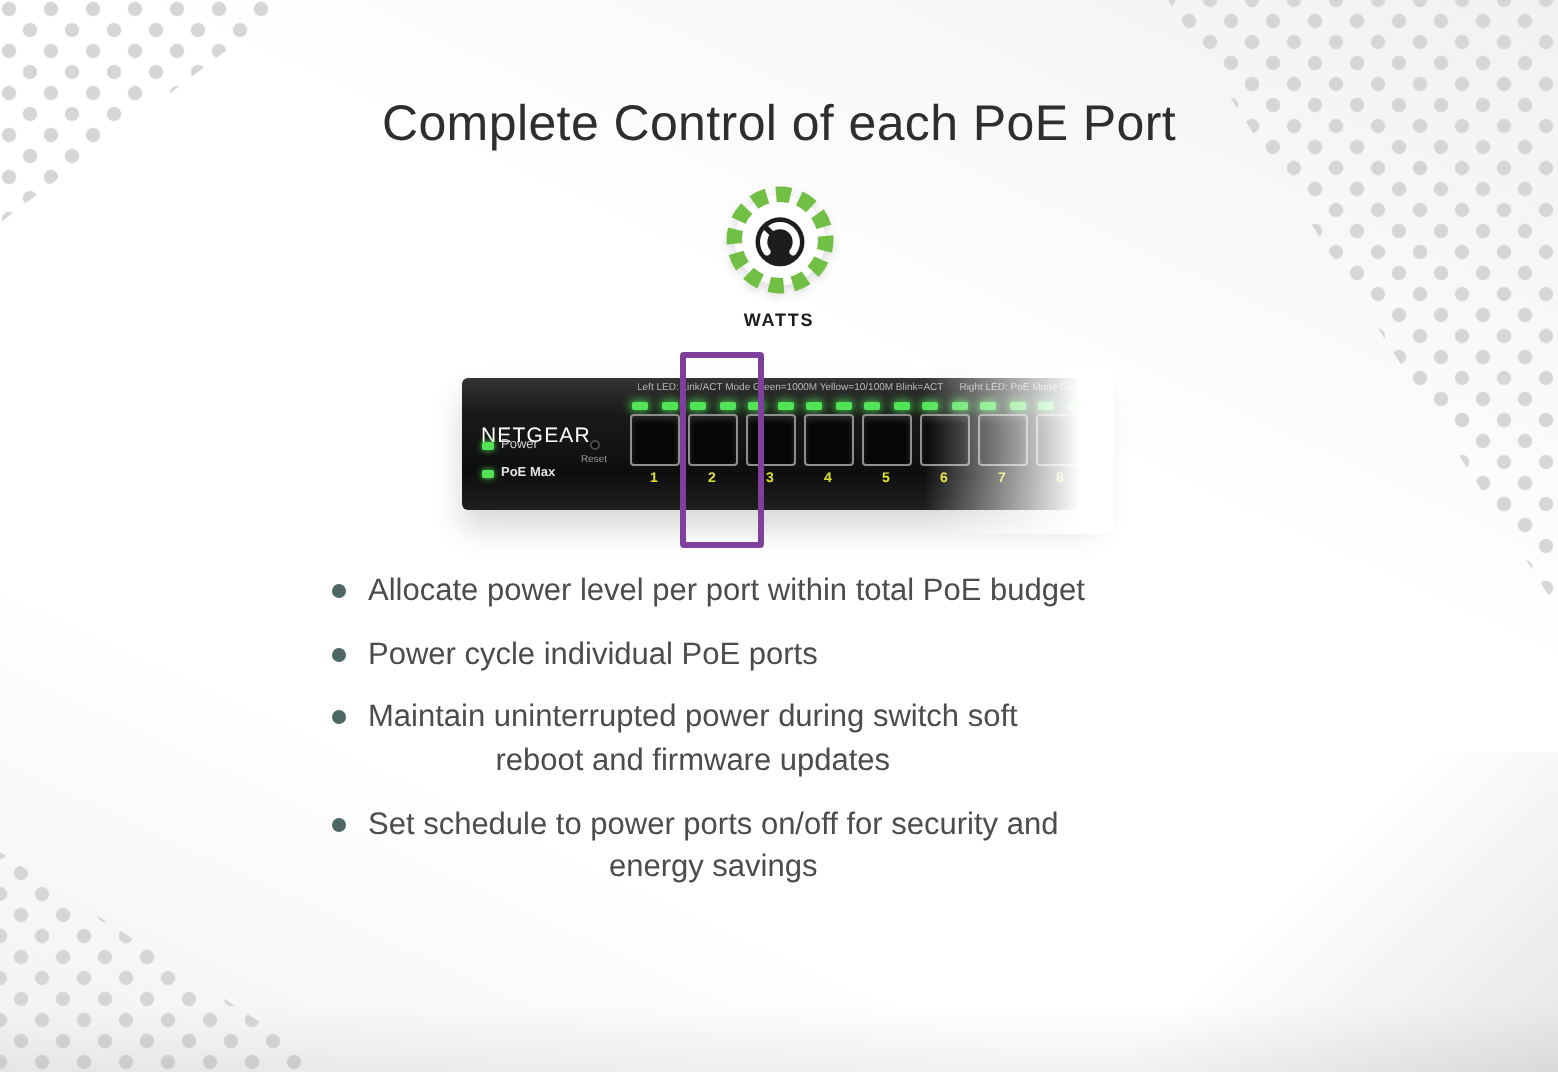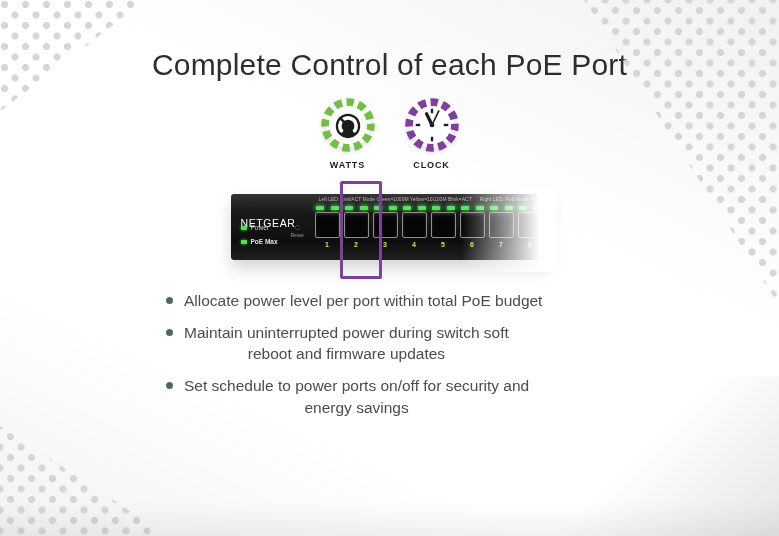--- a/index.html
+++ b/index.html
@@ -39,21 +39,21 @@
   .bottom-band{
     position:absolute;left:0;right:0;bottom:0;height:34px;
     background:linear-gradient(to top, rgba(0,0,0,0.05), transparent);
     pointer-events:none;
   }
 
   
   .title{
     margin:48px 0 0;
     text-align:center;
-    font-size:30px;
+    font-size:25px;
     font-weight:400;
     color:var(--title-text,#2e2e2e);
     letter-spacing:0.2px;
   }
 
   
   .icons-row{display:flex;justify-content:center;gap:26px;margin-top:14px;}
   .icon-block{display:flex;flex-direction:column;align-items:center;}
   .badge{width:58px;height:58px;display:block;filter:drop-shadow(0 2px 2px rgba(0,0,0,0.12));}
   .ring{fill:#fff;stroke-width:9;stroke-dasharray:8 5.05;stroke-dashoffset:2;}
@@ -142,34 +142,20 @@
       <svg class="badge" viewBox="0 0 64 64" aria-hidden="true">
         <circle class="ring ring-watts" cx="32" cy="32" r="25"></circle>
         <circle cx="32" cy="32" r="21" fill="#ffffff"></circle>
         <circle cx="32" cy="33" r="13.5" fill="#1d1d1b"></circle>
         <path d="M24.8 38.5 A 9 9 0 1 1 39.2 38.5" fill="none" stroke="#ffffff" stroke-width="4" stroke-linecap="round"></path>
         <line x1="32" y1="33" x2="24.5" y2="25.5" stroke="#1d1d1b" stroke-width="3" stroke-linecap="round"></line>
         <circle cx="32" cy="33" r="2.2" fill="#1d1d1b"></circle>
       </svg>
       <div class="icon-label">WATTS</div>
     </div>
-    <div class="icon-block">
-      <svg class="badge" viewBox="0 0 64 64" aria-hidden="true">
-        <circle class="ring ring-clock" cx="32" cy="32" r="25"></circle>
-        <circle cx="32" cy="32" r="21" fill="#ffffff"></circle>
-        <line x1="32" y1="14" x2="32" y2="19" stroke="#1d1d1b" stroke-width="2.6"></line>
-        <line x1="50" y1="32" x2="45" y2="32" stroke="#1d1d1b" stroke-width="2.6"></line>
-        <line x1="32" y1="50" x2="32" y2="45" stroke="#1d1d1b" stroke-width="2.6"></line>
-        <line x1="14" y1="32" x2="19" y2="32" stroke="#1d1d1b" stroke-width="2.6"></line>
-        <line x1="32" y1="32" x2="26" y2="19.5" stroke="#1d1d1b" stroke-width="3.6" stroke-linecap="round"></line>
-        <line x1="32" y1="32" x2="39.5" y2="16.5" stroke="#1d1d1b" stroke-width="1.8" stroke-linecap="round"></line>
-        <circle cx="32" cy="32" r="2.6" fill="#1d1d1b"></circle>
-      </svg>
-      <div class="icon-label">CLOCK</div>
-    </div>
   </div>
 
   <div class="switch-wrap">
     <div class="switch-body">
       <div class="top-strip">
         <span>Left LED: Link/ACT Mode  Green=1000M  Yellow=10/100M  Blink=ACT</span>
         <span>Right LED: PoE Mode  Green=Powered</span>
       </div>
       <div class="brand">NETGEAR</div>
       <div class="status power">
@@ -257,20 +243,24 @@
     <div class="highlight"></div>
   </div>
 
   <ul class="bullets">
     <li class="bullet">
       <span class="dot"></span>
       <span class="btext">Allocate power level per port within total PoE budget</span>
     </li>
     <li class="bullet">
       <span class="dot"></span>
+      <span class="btext">Power cycle individual PoE ports</span>
+    </li>
+    <li class="bullet">
+      <span class="dot"></span>
       <span class="btext">Maintain uninterrupted power during switch soft
 reboot and firmware updates</span>
     </li>
     <li class="bullet">
       <span class="dot"></span>
       <span class="btext">Set schedule to power ports on/off for security and
 energy savings</span>
     </li>
   </ul>
 

